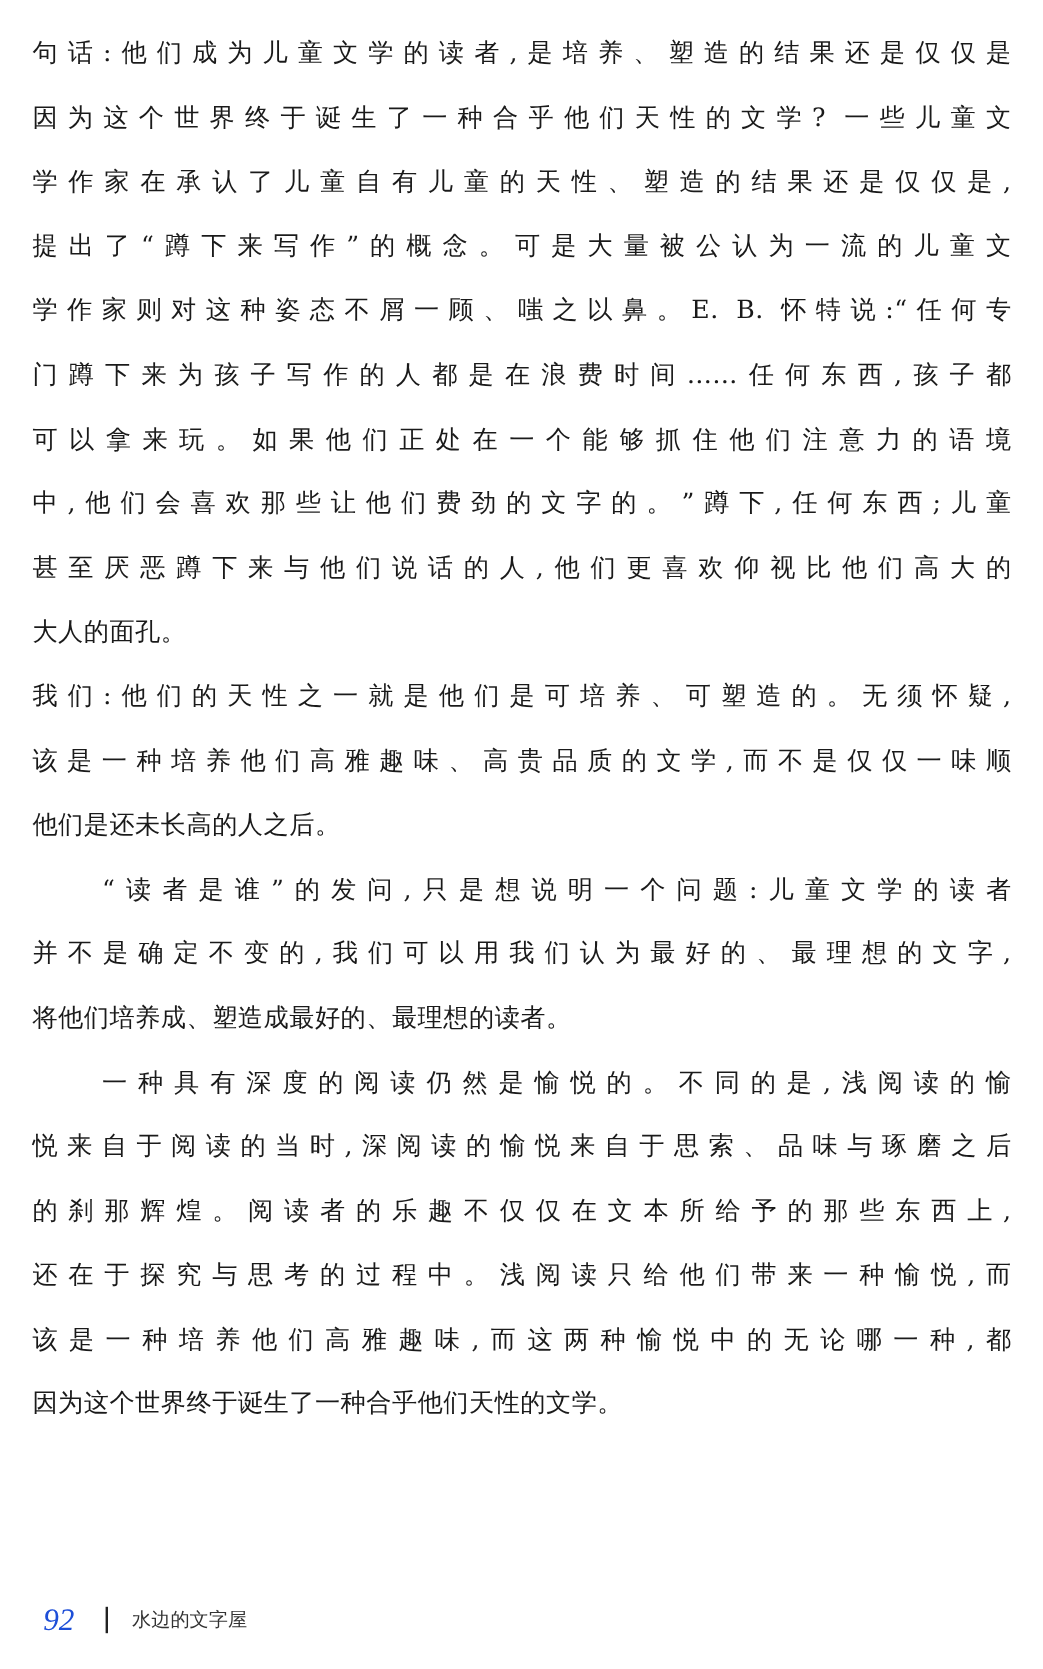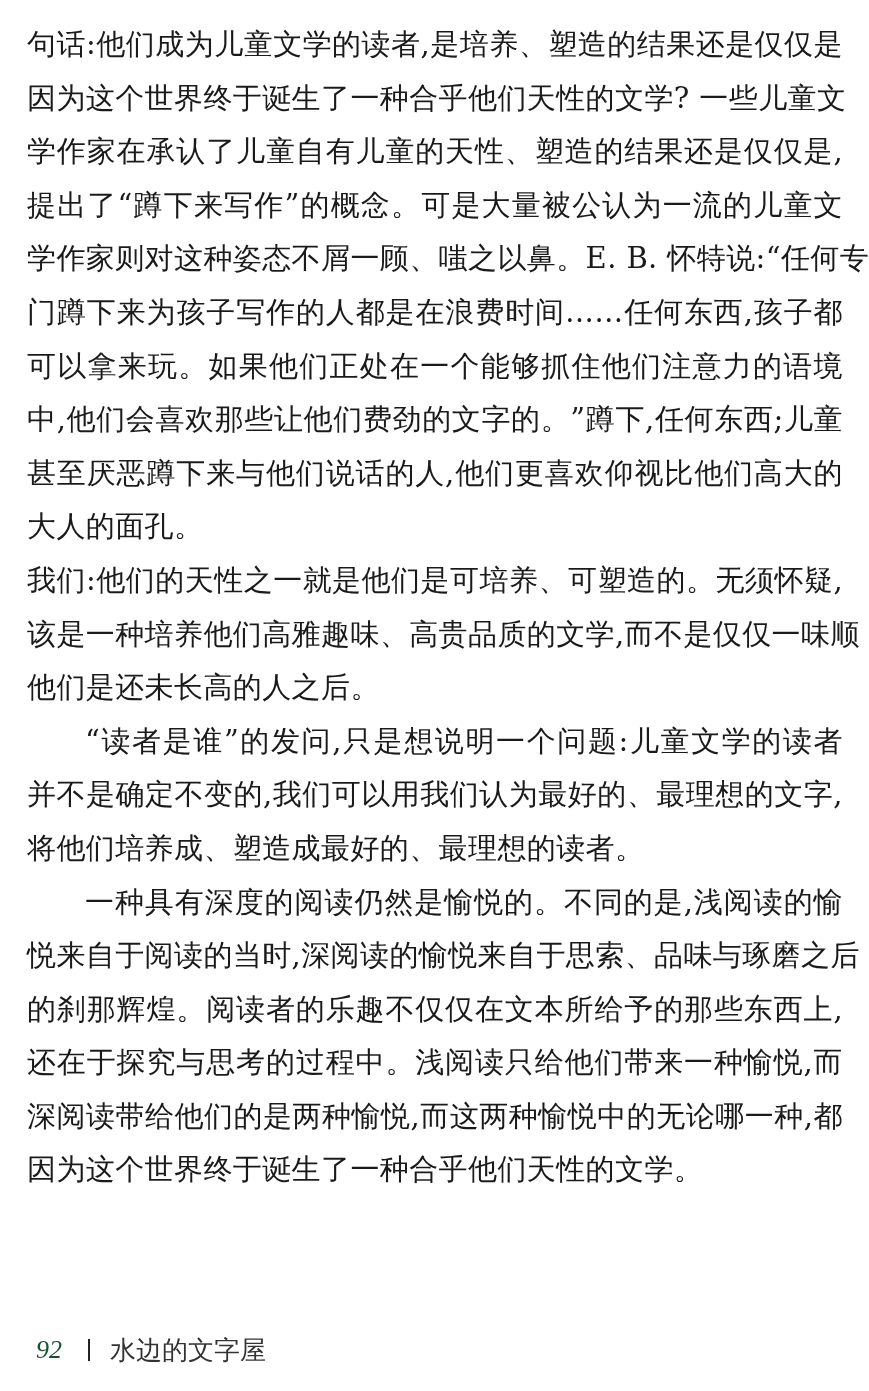--- a/index.html
+++ b/index.html
@@ -17,21 +17,21 @@
   }
   .page-body {
     position: absolute;
     left: 27px;
     top: 18px;
     width: 816px;
   }
   .line {
     height: 53.6px;
     line-height: 53.6px;
-    font-size: 29px;
+    font-size: 21px;
     white-space: nowrap;
     letter-spacing: 0.4px;
     text-align: justify;
     text-align-last: justify;
   }
   .line.last {
     text-align-last: left;
   }
   .line.indent {
     padding-left: 58px;
@@ -41,31 +41,31 @@
     left: 36px;
     top: 1330px;
     height: 40px;
     display: flex;
     align-items: center;
   }
   .page-number {
     font-family: "Liberation Serif", "DejaVu Serif", serif;
     font-style: italic;
     font-size: 26px;
-    color: #14532d;
+    color: #1d4ed8;
   }
   .divider {
     width: 2px;
     height: 22px;
     background: #222;
     margin: 0 20px 0 26px;
   }
   .book-title {
     font-family: Liberation Sans, sans-serif;
-    font-size: 26px;
+    font-size: 16px;
     color: #333;
   }
 </style>
 </head>
 <body>
 
 <div class="page-body">
 
   <div class="paragraph">
     <div class="line">句话:他们成为儿童文学的读者,是培养、塑造的结果还是仅仅是</div>
@@ -90,21 +90,21 @@
     <div class="line indent">“读者是谁”的发问,只是想说明一个问题:儿童文学的读者</div>
     <div class="line">并不是确定不变的,我们可以用我们认为最好的、最理想的文字,</div>
     <div class="line last">将他们培养成、塑造成最好的、最理想的读者。</div>
   </div>
 
   <div class="paragraph">
     <div class="line indent">一种具有深度的阅读仍然是愉悦的。不同的是,浅阅读的愉</div>
     <div class="line">悦来自于阅读的当时,深阅读的愉悦来自于思索、品味与琢磨之后</div>
     <div class="line">的刹那辉煌。阅读者的乐趣不仅仅在文本所给予的那些东西上,</div>
     <div class="line">还在于探究与思考的过程中。浅阅读只给他们带来一种愉悦,而</div>
-    <div class="line">深阅读带给他们的是两种愉悦,而这两种愉悦中的无论哪一种,都</div>
+    <div class="line">该是一种培养他们高雅趣味,而这两种愉悦中的无论哪一种,都</div>
     <div class="line last">因为这个世界终于诞生了一种合乎他们天性的文学。</div>
   </div>
 </div>
 
 <div class="footer">
   <span class="page-number">92</span>
   <span class="divider"></span>
   <span class="book-title">水边的文字屋</span>
 </div>
 

